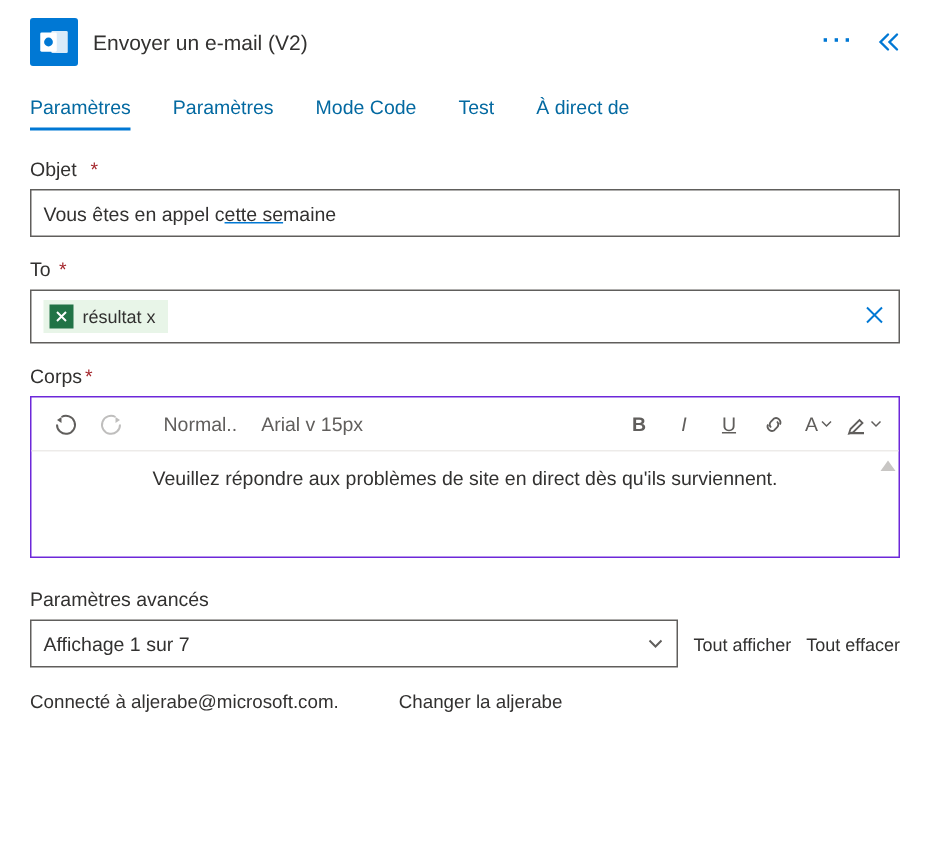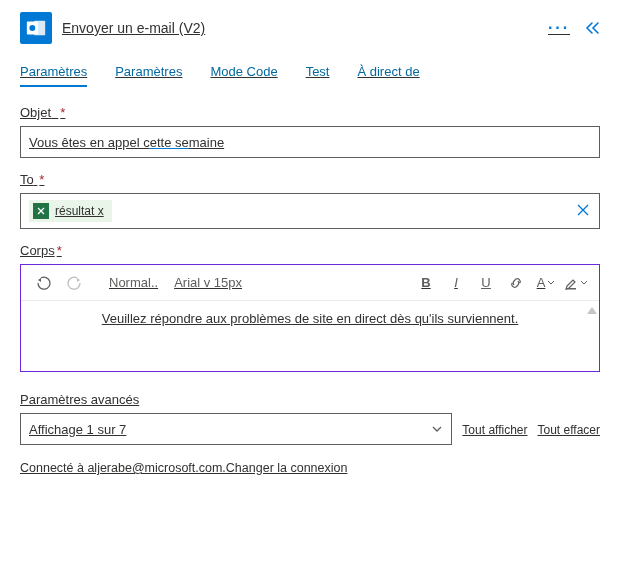--- a/index.html
+++ b/index.html
@@ -1,17 +1,17 @@
 <!DOCTYPE html>
 <html><head>
   <meta charset="utf-8">
   <style>
     * { box-sizing: border-box; margin: 0; padding: 0; }
     body { font-family: "Segoe UI", -apple-system, sans-serif; font-size: 13px; color: #323130; background: #fff; width: 620px; }
-    .card { padding: 12px 20px 16px 20px; text-decoration: underline; }
+    .card { padding: 12px 20px 16px 20px; }
     .header { display: flex; align-items: center; gap: 10px; padding-bottom: 20px; }
     .app-icon { width: 32px; height: 32px; background: #0078d4; border-radius: 2px; display: flex; align-items: center; justify-content: center; }
     .app-icon svg { width: 22px; height: 22px; }
     .title { flex: 1; font-size: 14px; color: #323130; }
     .header-actions { display: flex; align-items: center; gap: 14px; }
     .ellipsis { color: #0078d4; font-size: 16px; font-weight: bold; letter-spacing: 2px; cursor: pointer; }
     .chevrons { color: #0078d4; cursor: pointer; display: flex; }
     .tabs { display: flex; gap: 28px; border-bottom: none; margin-bottom: 18px; }
     .tab { font-size: 13px; color: #0369a1; padding-bottom: 6px; cursor: pointer; }
     .tab.active { border-bottom: 2px solid #0078d4; font-weight: 400; }
@@ -31,21 +31,21 @@
     .rte-format { padding: 0 8px; cursor: pointer; }
     .rte-body { padding: 10px 12px; min-height: 70px; position: relative; }
     .rte-scroll { position: absolute; right: 2px; top: 6px; width: 0; height: 0; border-left: 5px solid transparent; border-right: 5px solid transparent; border-bottom: 7px solid #c8c6c4; }
     .adv-row { display: flex; align-items: flex-end; gap: 10px; margin-top: 20px; }
     .adv-field { flex: 1; }
     .select-box { border: 1px solid #605e5c; padding: 6px 8px; display: flex; align-items: center; min-height: 32px; cursor: pointer; }
     .select-box .val { flex: 1; }
     .chev-down { width: 12px; height: 12px; }
     .link-text { font-size: 12px; color: #323130; cursor: pointer; white-space: nowrap; padding-bottom: 8px; }
     .imp-row { display: flex; align-items: flex-end; gap: 10px; margin-top: 10px; }
-    .conn-row { display: flex; align-items: center; margin-top: 16px; font-size: 12.5px; color: #323130; }
+    .conn-row { display: flex; align-items: center; gap: 40px; margin-top: 16px; font-size: 12.5px; color: #323130; }
     .conn-change { cursor: pointer; }
     .blue-x { color: #0078d4; cursor: pointer; font-size: 18px; padding-bottom: 6px; }
   </style>
 </head>
 <body>
 
 <div class="card">
 
   <div class="header">
     <div class="app-icon">
@@ -165,16 +165,16 @@
           </svg>
       </div>
     </div>
     <span class="link-text">Tout afficher</span>
     <span class="link-text">Tout effacer</span>
   </div>
 
 
   <div class="conn-row">
     <span>Connecté à aljerabe@microsoft.com.</span>
-    <span class="conn-change">Changer la connexion</span>
+    <span class="conn-change">Changer la aljerabe</span>
   </div>
 
 </div>
 
 </body></html>

